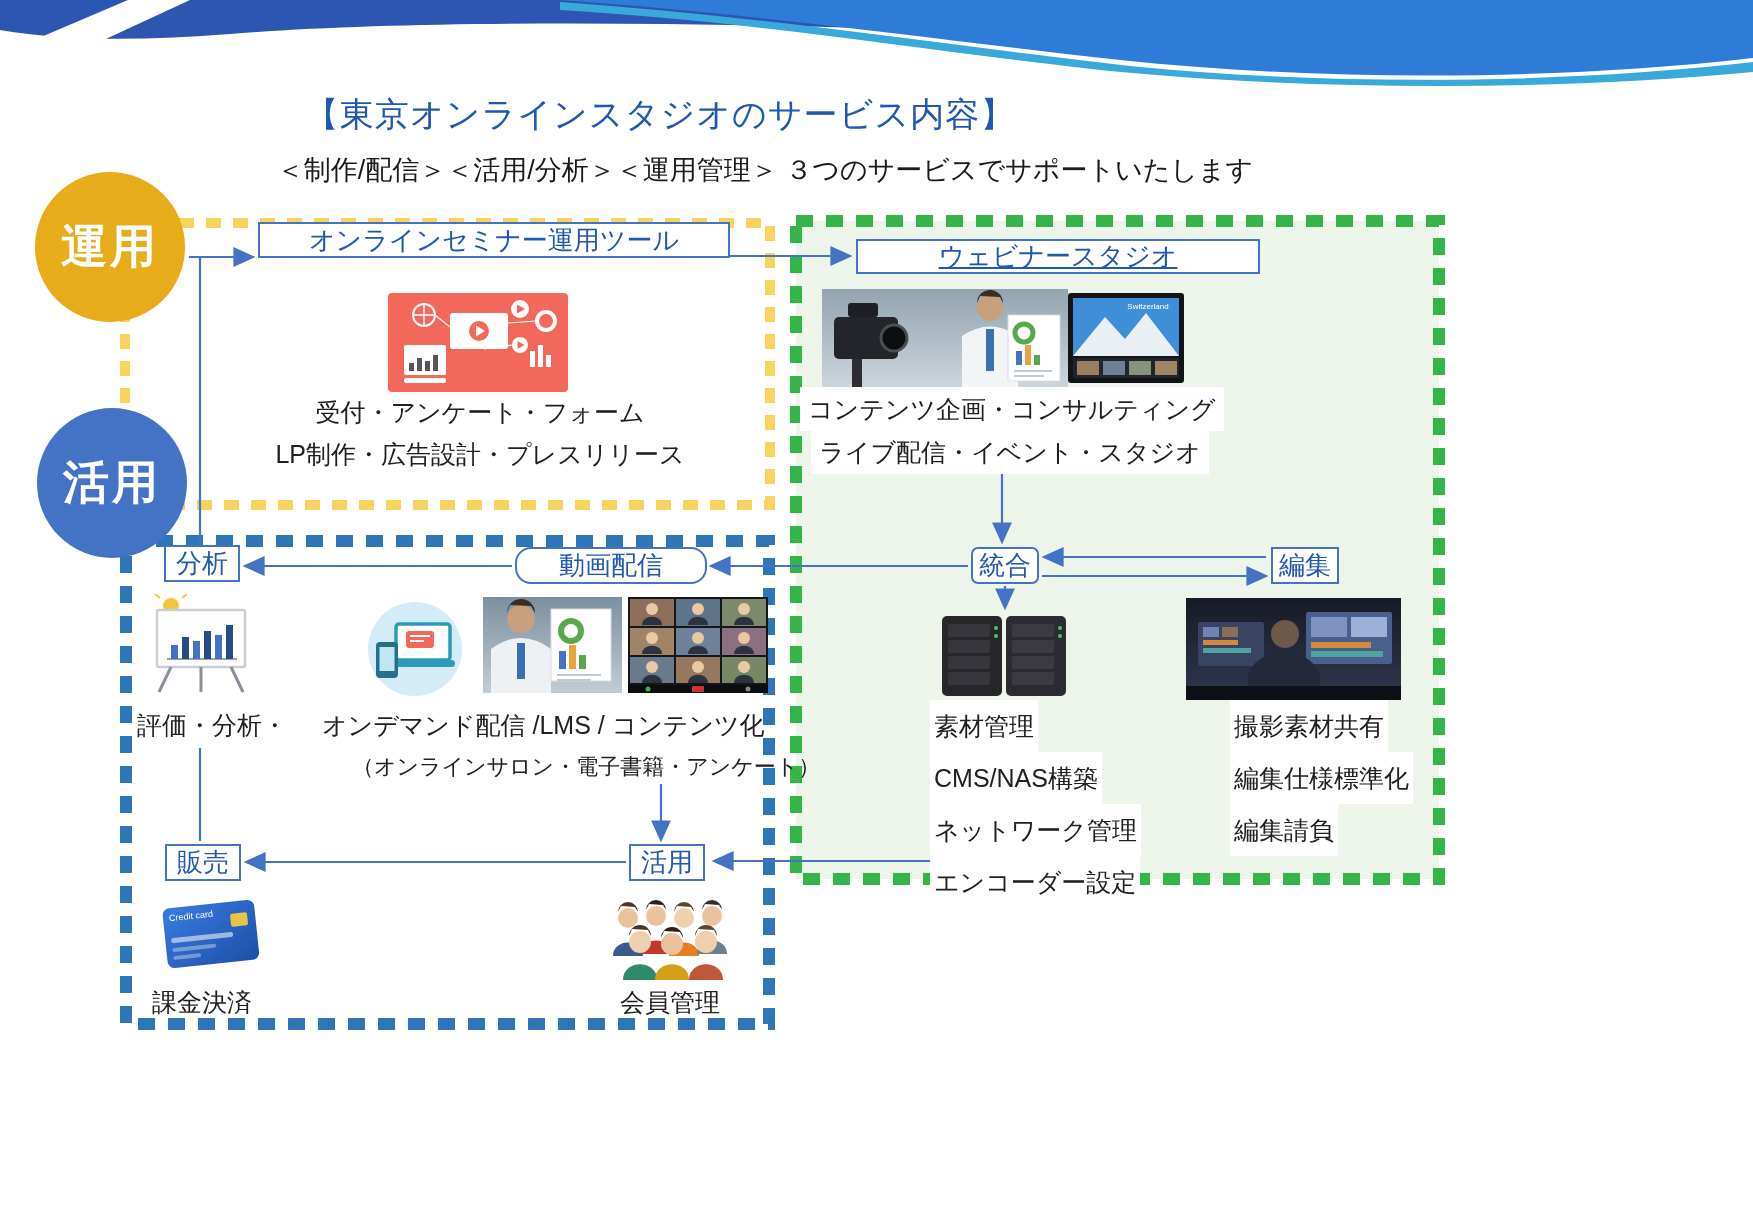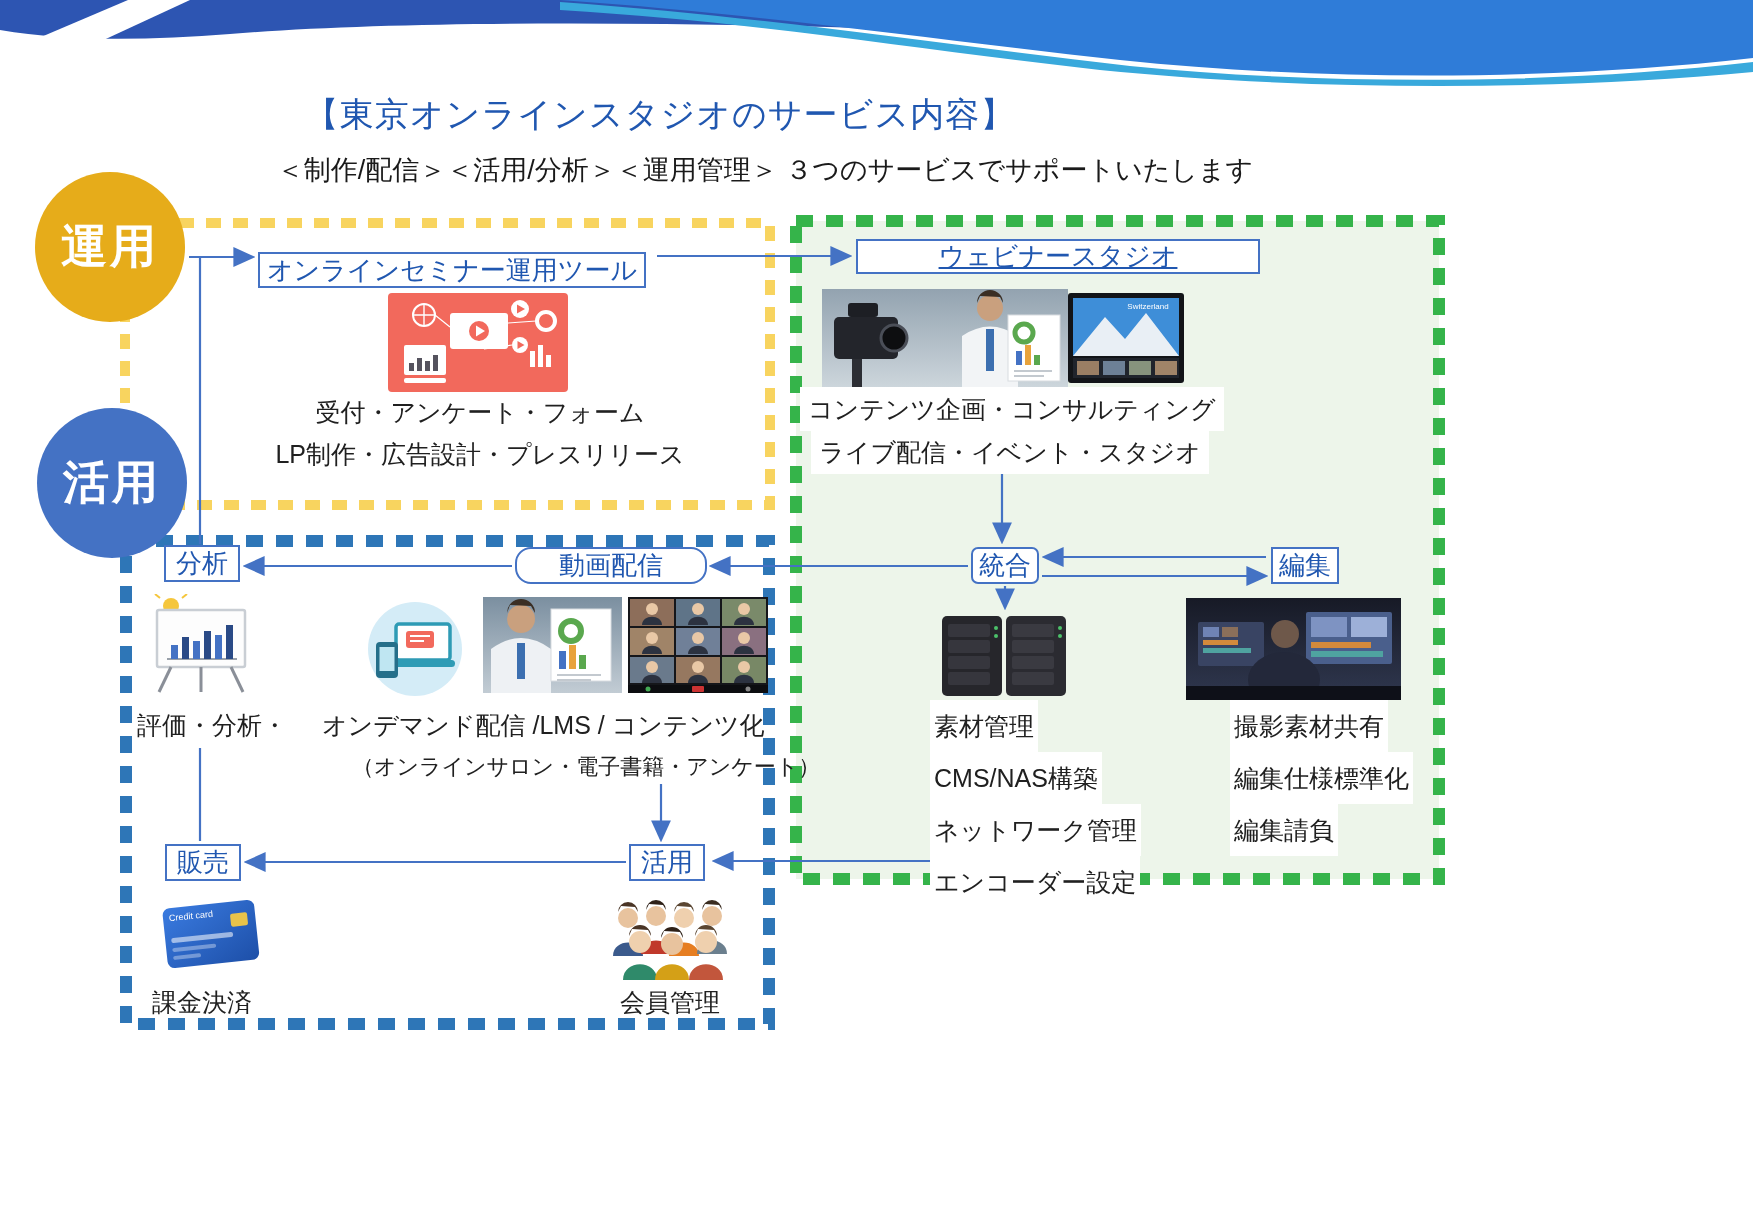--- a/index.html
+++ b/index.html
@@ -318,21 +318,21 @@
         <circle cx="66" cy="58" r="11" fill="#e8c39e"></circle>
           <path d="M55,52 a11,11 0 0 1 22,0 l-3,-6 -16,-1 z" fill="#2e2118"></path>
         <path d="M49,94 c0,-21 34,-21 34,0 z" fill="#d4a017"></path>
         <circle cx="100" cy="56" r="11" fill="#efd0ae"></circle>
           <path d="M89,50 a11,11 0 0 1 22,0 l-3,-6 -16,-1 z" fill="#5a4632"></path>
         <path d="M83,94 c0,-21 34,-21 34,0 z" fill="#c2563c"></path>
       </g>
     </svg>
   </div>
 
-  <div class="tag" style="left:258px;top:252px;width:388px;height:36px;">オンラインセミナー運用ツール</div>
+  <div class="tag" style="left:258px;top:222px;width:472px;height:36px;">オンラインセミナー運用ツール</div>
 
   <div class="tag" style="left:856px;top:239px;width:404px;height:35px;text-decoration:underline;">ウェビナースタジオ</div>
 
   <div class="tag" style="left:971px;top:547px;width:68px;height:37px;border-radius:7px;">統合</div>
 
   <div class="tag" style="left:1271px;top:547px;width:68px;height:37px;">編集</div>
 
   <div class="tag" style="left:164px;top:545px;width:76px;height:37px;">分析</div>
 
   <div class="tag" style="left:515px;top:547px;width:192px;height:37px;border-radius:16px;">動画配信</div>

